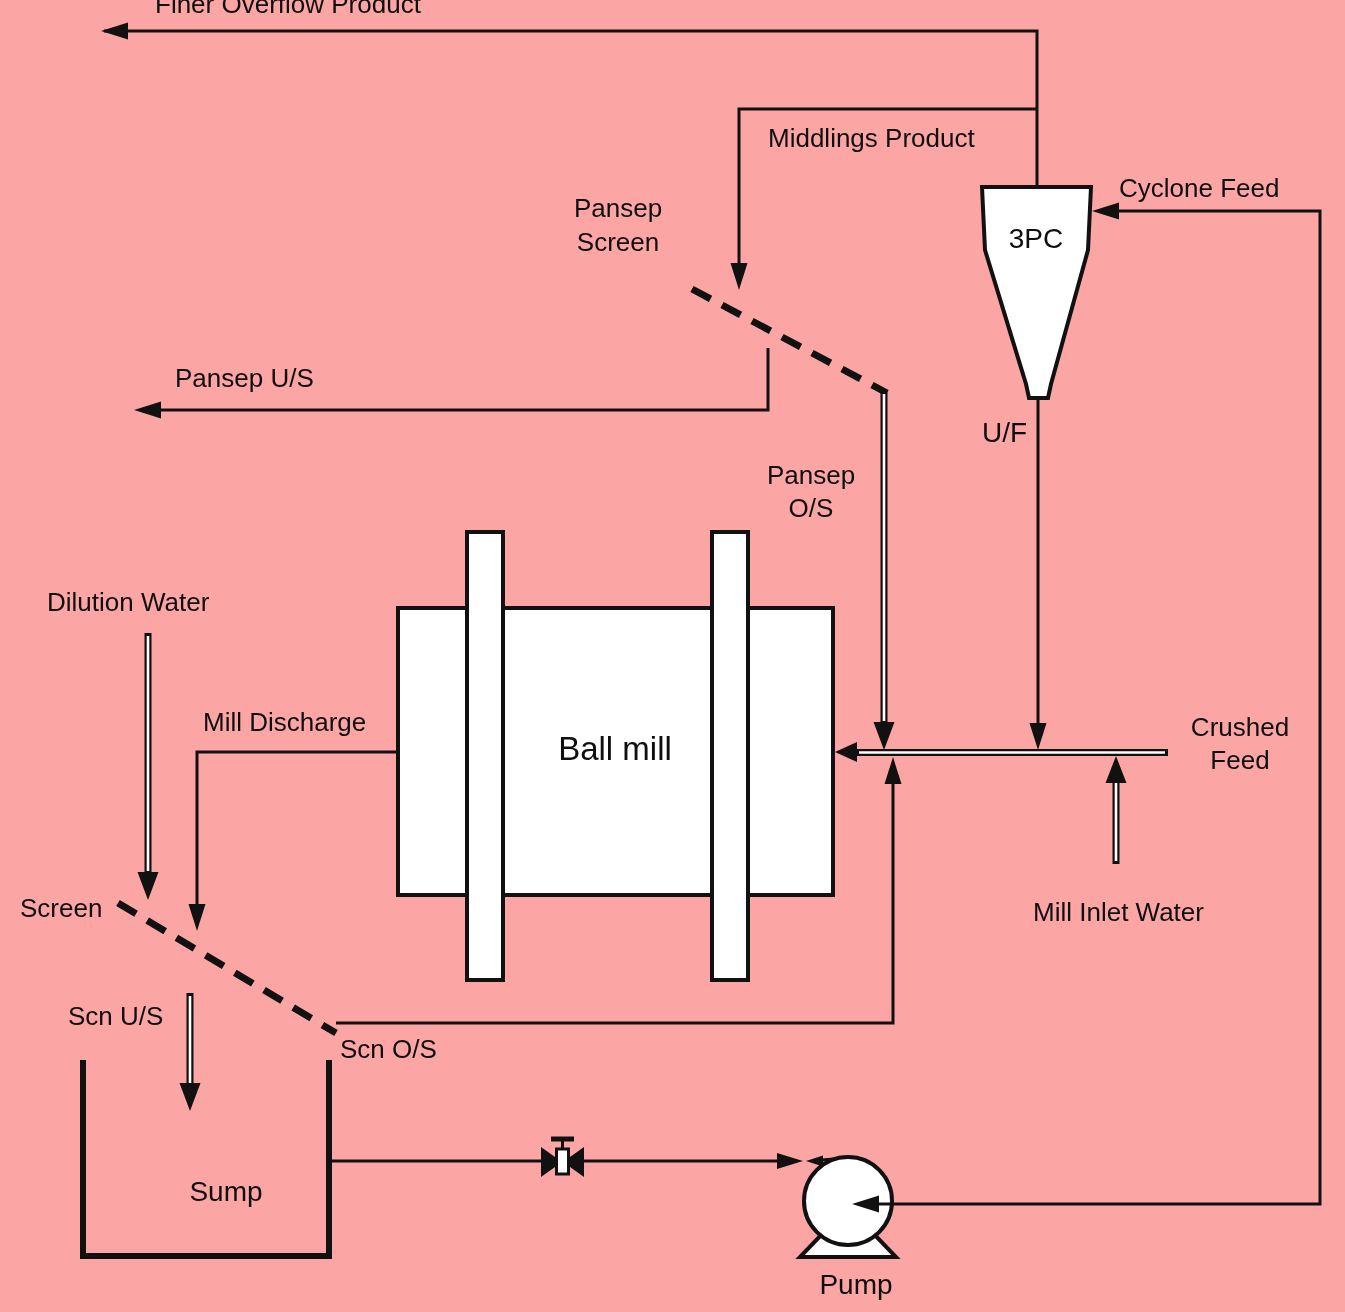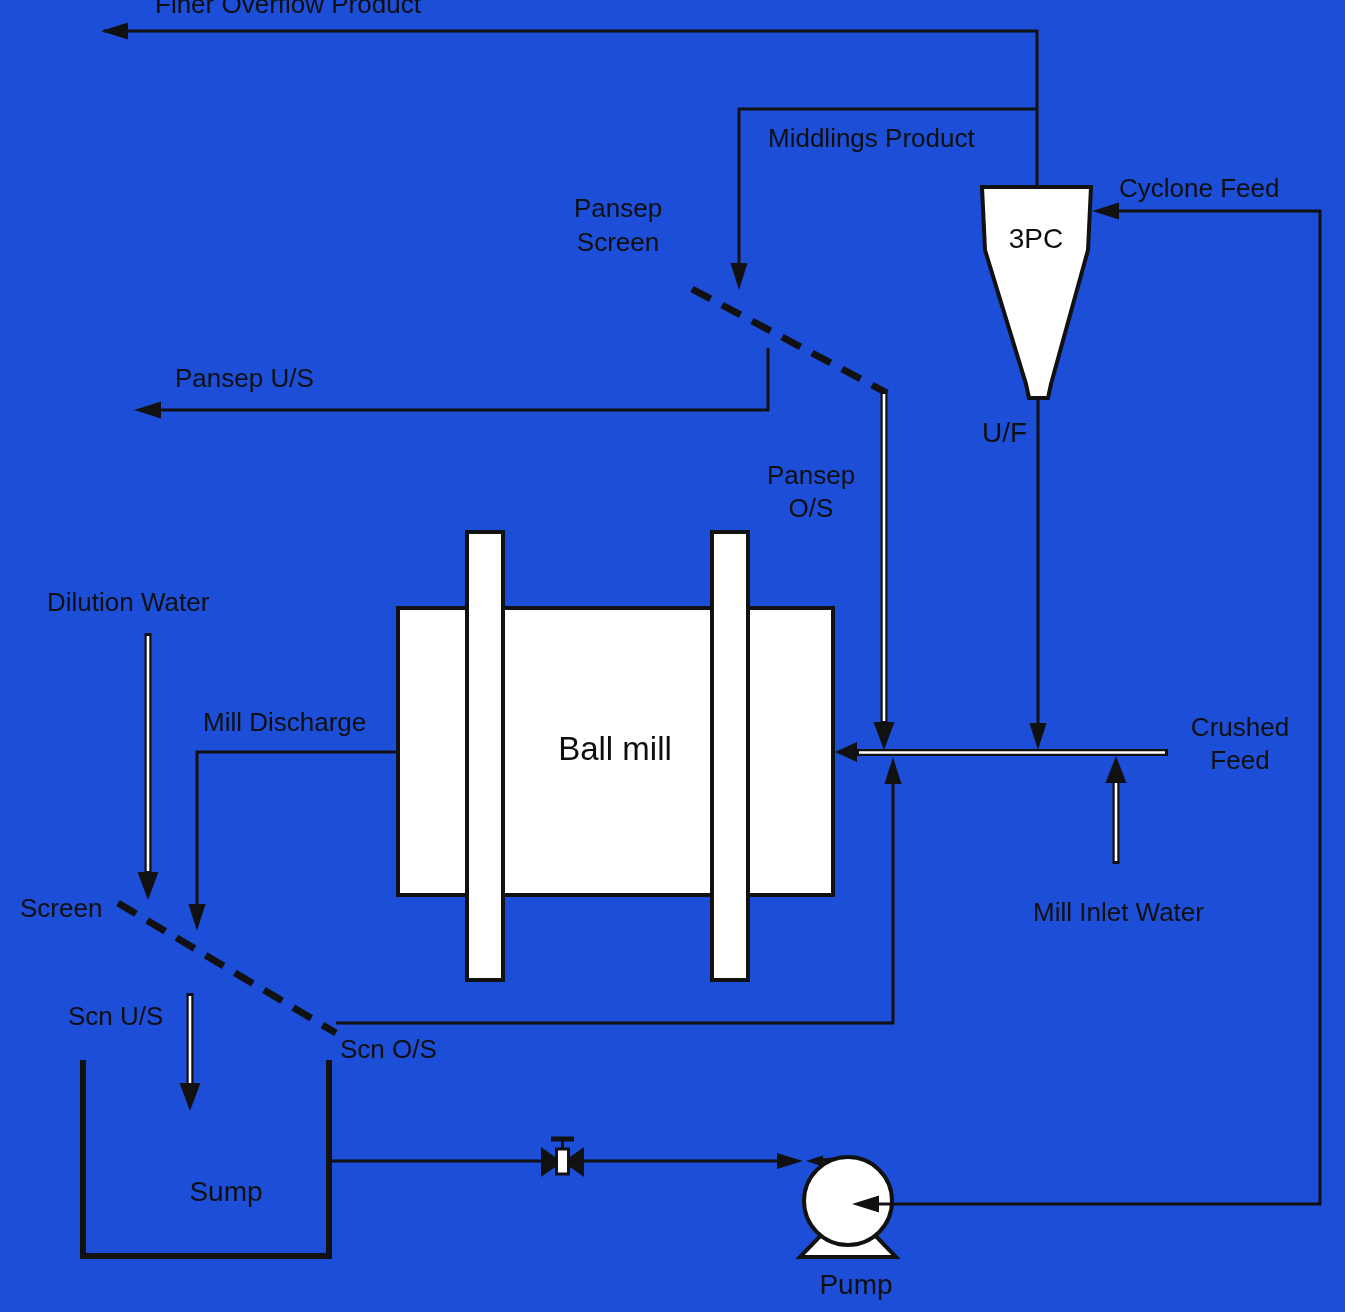--- a/index.html
+++ b/index.html
@@ -1,19 +1,19 @@
 <!DOCTYPE html>
 <html><head>
 <meta charset="utf-8">
 <style>
   html,body{margin:0;padding:0;background:#ffffff;}
   .canvas{
     position:relative;
     width:1345px;height:1312px;
-    background:#1d4ed8;
+    background:#fca5a5;
     font-family:"Liberation Sans", sans-serif;
     overflow:hidden;
   }
   svg{display:block;}
   .lbl{fill:#0f0f0f;font-family:"Liberation Sans", sans-serif;font-size:26px;}
   .lbl-big{font-size:33px;}
   .lbl-med{font-size:28px;}
   .stream{stroke:#111111;stroke-width:3;fill:none;}
   .thick{stroke:#111111;stroke-width:7;fill:none;}
   .thick-core{stroke:#ffffff;stroke-width:2.6;fill:none;}

